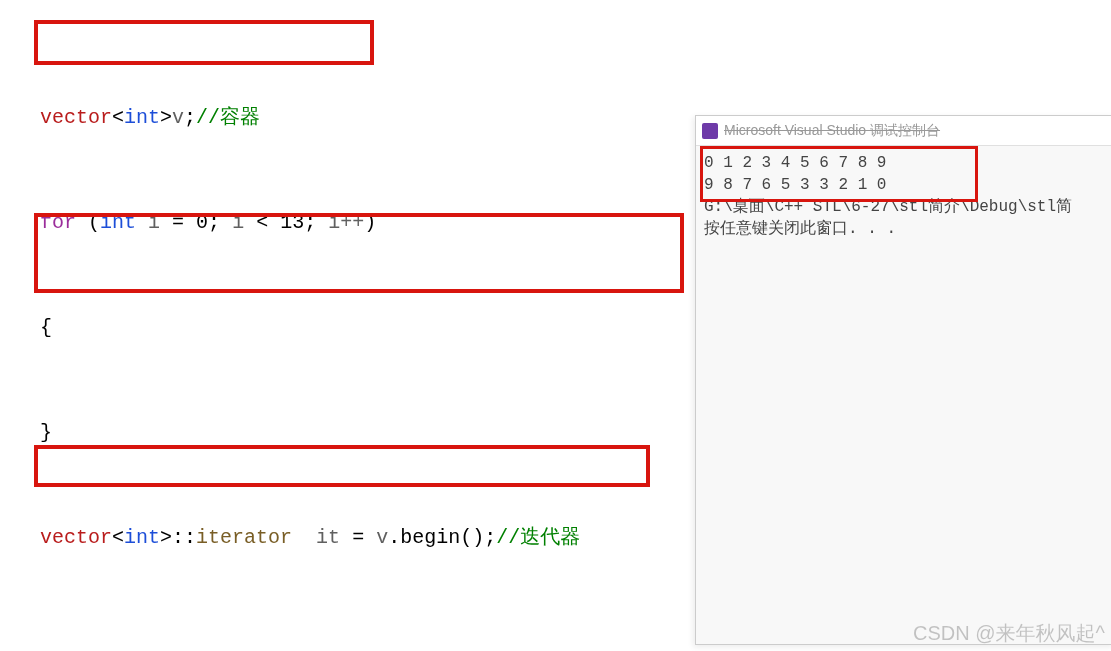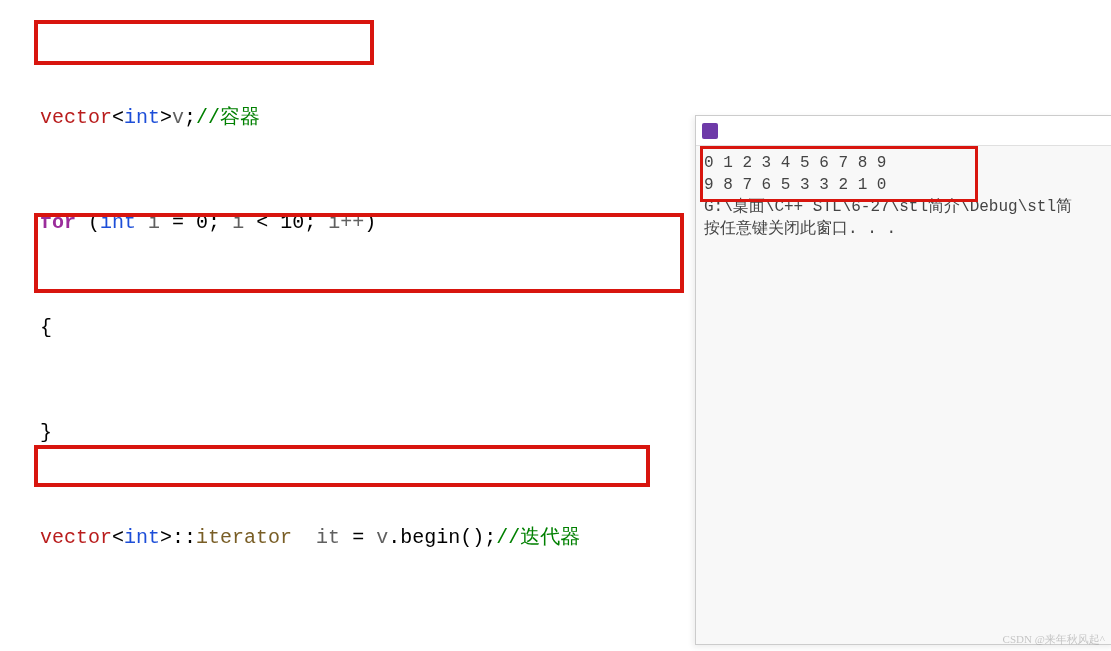--- a/index.html
+++ b/index.html
@@ -16,21 +16,21 @@
       position: absolute;
       left: 40px;
       top: 30px;
       line-height: 35px;
       white-space: pre;
     }
     .line { display: block; height: 35px; white-space: pre; }
     .indent { display: inline-block; white-space: pre; }
     
     .kw-type { color: #b91c1c; }   
-    .kw-flow { color: #9b2d9b; font-weight: bold; }   
+    .kw-flow { color: #9b2d9b; }   
     .kw-int  { color: #1d4ed8; }   
     .num     { color: #000; }
     .comment { color: #008000; margin-top: 16px; }
     .brown   { color: #795e26; }   
     .angle   { color: #000; }
     .punct   { color: #000; }
     .meth    { color: #000; }
     .var     { color: #606060; }
 
     
@@ -90,30 +90,30 @@
       height: 56px;
       border: 3px solid #d8150e;
       pointer-events: none;
     }
 
     .watermark {
       position: absolute;
       right: 6px;
       bottom: 4px;
       color: rgba(0,0,0,0.22);
-      font-size: 11px;
-      font-family: Liberation Serif, serif;
+      font-size: 20px;
+      font-family: Liberation Sans, sans-serif;
     }
   </style>
 </head>
 <body>
 
 <div class="code-area">
   <span class="line"><span class="kw-type">vector</span><span class="angle">&lt;</span><span class="kw-int">int</span><span class="angle">&gt;</span><span class="var">v</span><span class="punct">;</span><span class="comment">//容器</span></span>
-  <span class="line"><span class="kw-flow">for</span><span class="punct"> (</span><span class="kw-int">int</span><span> </span><span class="var">i</span><span> = </span><span class="num">0</span><span>; </span><span class="var">i</span><span> </span><span>&lt;</span><span> </span><span class="num">10</span><span>; </span><span class="var">i++</span><span class="punct">)</span></span>
+  <span class="line"><span class="kw-flow">for</span><span class="punct"> (</span><span class="kw-int">int</span><span> </span><span class="var">i</span><span> = </span><span class="num">0</span><span>; </span><span class="var">i</span><span> </span><span>&lt;</span><span> </span><span class="num">13</span><span>; </span><span class="var">i++</span><span class="punct">)</span></span>
   <span class="line">{</span>
   <span class="line">}</span>
   <span class="line"><span class="kw-type">vector</span><span>&lt;</span><span class="kw-int">int</span><span>&gt;</span><span>::</span><span class="brown">iterator</span><span>  </span><span class="var">it</span><span> = </span><span class="var">v</span><span>.</span><span class="meth">begin</span><span>();</span><span class="comment">//迭代器</span></span>
   
   
   
   
   
   
   
@@ -123,20 +123,21 @@
   
 </div>
 
 <div class="redbox box1"></div>
 <div class="redbox box2"></div>
 <div class="redbox box3"></div>
 
 <div class="console-window">
   <div class="console-titlebar">
     <span class="cicon"></span>
+    <span>Microsoft Visual Studio 调试控制台</span>
   </div>
   <div class="console-body"><span>0 1 2 3 4 5 6 7 8 9</span>
 <span>9 8 7 6 5 3 3 2 1 0</span>
 <span>G:\桌面\C++ STL\6-27\stl简介\Debug\stl简</span>
 <span>按任意键关闭此窗口. . .</span></div>
   <div class="console-redbox"></div>
 </div>
 
 <div class="watermark">CSDN @来年秋风起^</div>
 

